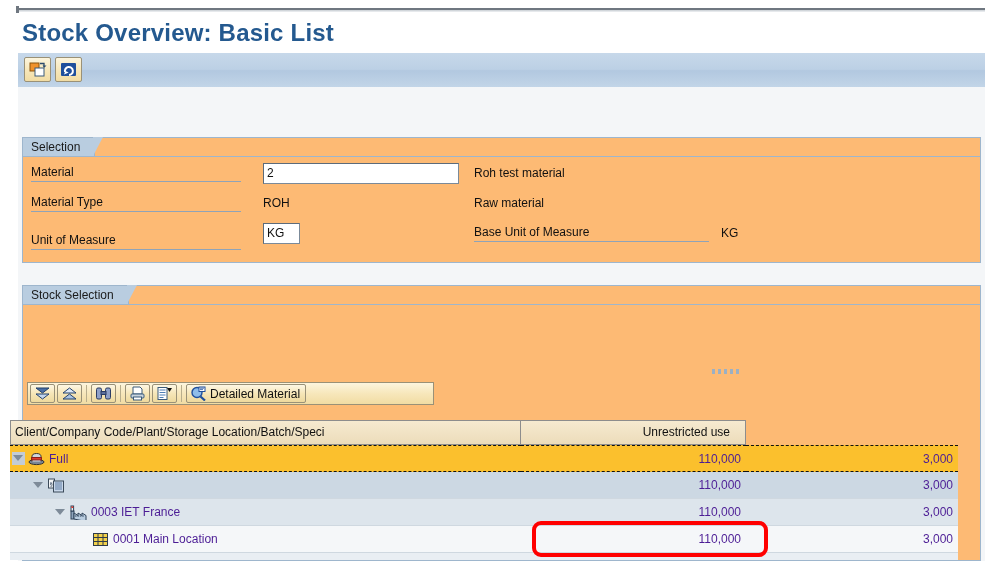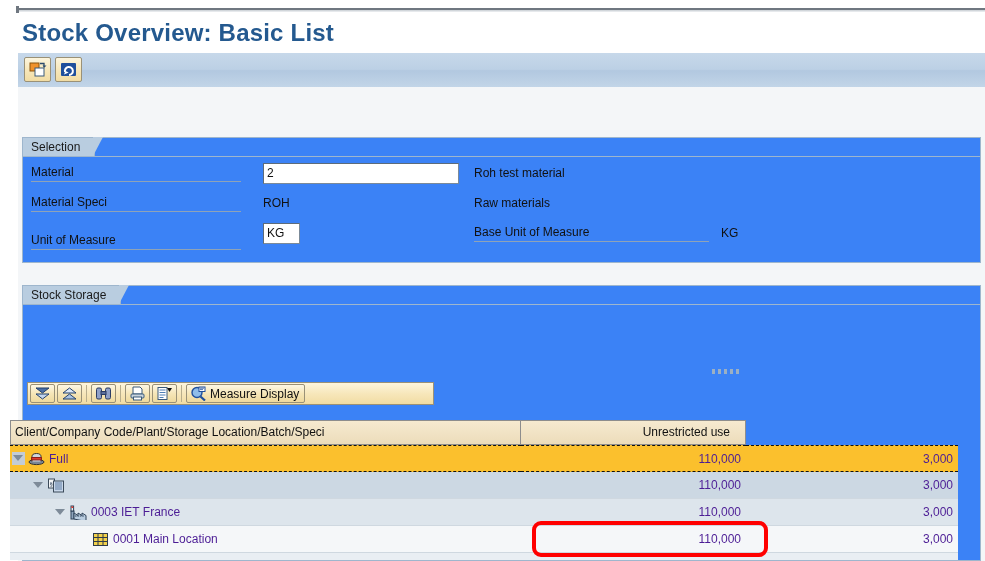--- a/index.html
+++ b/index.html
@@ -31,21 +31,21 @@
     border:1px solid #9a9177;border-radius:2px;box-sizing:border-box;
     display:flex;align-items:center;justify-content:center;cursor:pointer;}
   .tbbtn:nth-of-type(1){left:6px;}
   .tbbtn:nth-of-type(2){left:37px;}
 
   
   .pagebg{position:absolute;left:18px;top:87px;width:967px;height:474px;background:#f4f6f8;}
 
   
   .group{position:absolute;box-sizing:border-box;
-    border:1px solid #9eb6cd;background:#3b82f6;}
+    border:1px solid #9eb6cd;background:#fdba74;}
   .group .tabtag{position:absolute;left:-1px;top:-1px;height:19px;
     background:#b9cde0;border:1px solid #9eb6cd;border-bottom:none;
     box-sizing:border-box;padding:0 14px 0 8px;line-height:18px;
     font-size:12px;color:#1a1a1a;white-space:nowrap;}
   .group .tabtag::after{content:"";position:absolute;right:-9px;top:-1px;
     border-left:10px solid #b9cde0;border-bottom:19px solid transparent;
     border-top:0 solid transparent;}
   .group .tagline{position:absolute;left:0;top:18px;height:1px;background:#9eb6cd;}
 
   #sel{left:22px;top:137px;width:959px;height:126px;}
@@ -142,35 +142,35 @@
     <div class="tabtag">Selection</div>
     <div class="tagline" style="width:957px;"></div>
 
     <div class="fieldrow" style="left:8px;top:26px;">
       <div class="flabel" style="left:0;top:0;width:210px;">Material</div>
       <div class="finput" style="left:232px;top:-1px;width:196px;height:21px;">2</div>
       <div class="ftext" style="left:443px;top:0;">Roh test material</div>
     </div>
 
     <div class="fieldrow" style="left:8px;top:56px;">
-      <div class="flabel" style="left:0;top:0;width:210px;">Material Speci</div>
+      <div class="flabel" style="left:0;top:0;width:210px;">Material Type</div>
       <div class="ftext" style="left:232px;top:0;">ROH</div>
-      <div class="ftext" style="left:443px;top:0;">Raw materials</div>
+      <div class="ftext" style="left:443px;top:0;">Raw material</div>
     </div>
 
     <div class="fieldrow" style="left:8px;top:86px;">
       <div class="flabel" style="left:0;top:8px;width:210px;">Unit of Measure</div>
       <div class="finput" style="left:232px;top:-1px;width:37px;height:21px;">KG</div>
       <div class="flabel" style="left:443px;top:0;width:235px;">Base Unit of Measure</div>
       <div class="ftext" style="left:690px;top:0;">KG</div>
     </div>
   </div>
 
   <div class="group" id="stk">
-    <div class="tabtag">Stock Storage</div>
+    <div class="tabtag">Stock Selection</div>
     <div class="tagline" style="width:957px;"></div>
   </div>
 
   <div class="sizer"></div>
 
   <div class="alvtb">
     <div class="ab">
       <svg width="17" height="15" viewBox="0 0 17 15">
         <path d="M2 2 h13 l-6.5 5 z" fill="#4a6fa5" stroke="#23406b"></path>
         <path d="M2 8 h13 l-6.5 5 z" fill="#c3d6ee" stroke="#23406b"></path>
@@ -206,21 +206,21 @@
       </svg>
     </div>
     <div class="absep"></div>
     <div class="abwide">
       <svg width="17" height="15" viewBox="0 0 17 15">
         <circle cx="7" cy="6.5" r="5" fill="#8fbdea" stroke="#1f4f9c" stroke-width="1.4"></circle>
         <path d="M10.5 10.5 L15 14.5" stroke="#1f4f9c" stroke-width="2.2"></path>
         <rect x="9" y="1" width="6" height="4.5" fill="#ffffff" stroke="#1f4f9c"></rect>
         <path d="M10 2.2 h4 M10 3.6 h3" stroke="#1f4f9c" stroke-width=".8"></path>
       </svg>
-      <span>Measure Display</span>
+      <span>Detailed Material</span>
     </div>
   </div>
 
   <div class="grid">
 
     <div class="ghead">
       <div class="gh first" style="width:511px;">Client/Company Code/Plant/Storage Location/Batch/Speci</div>
       <div class="gh num" style="width:225px;">Unrestricted use</div>
     </div>
 

